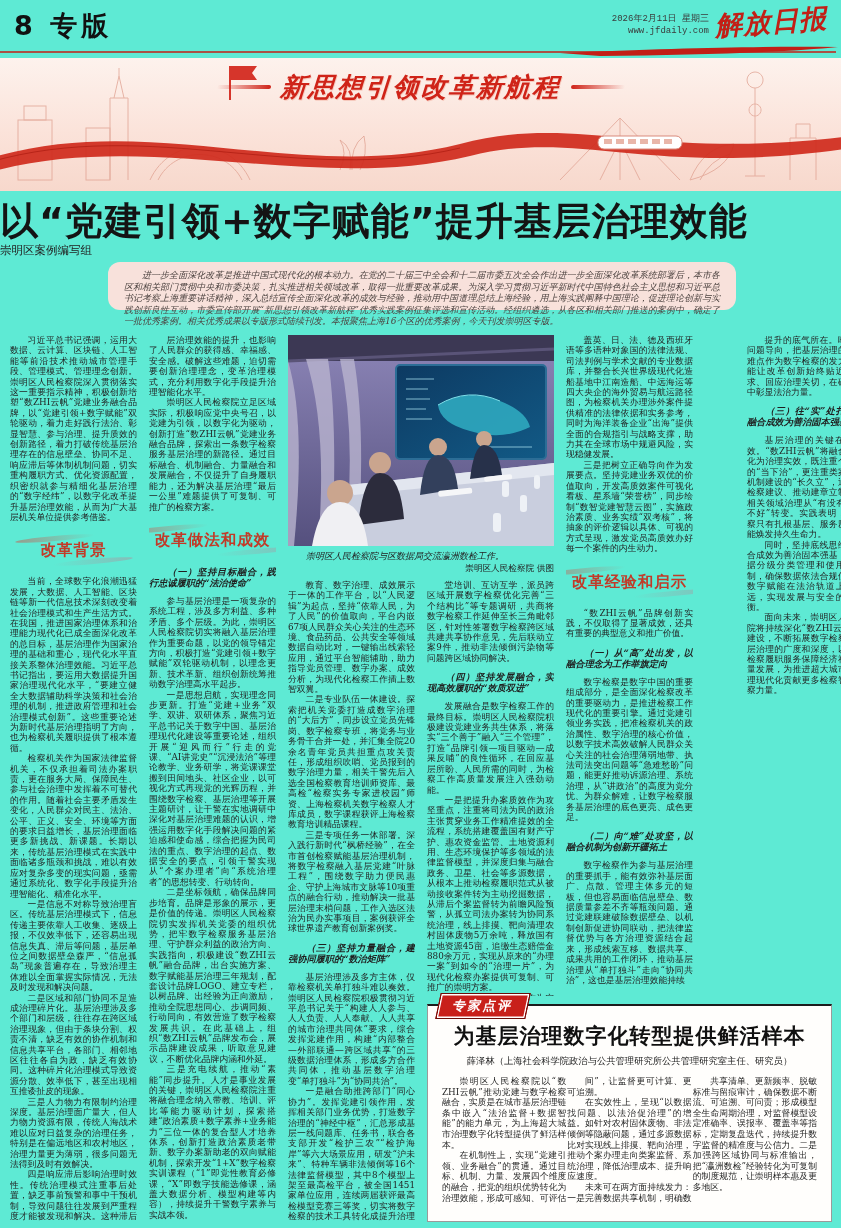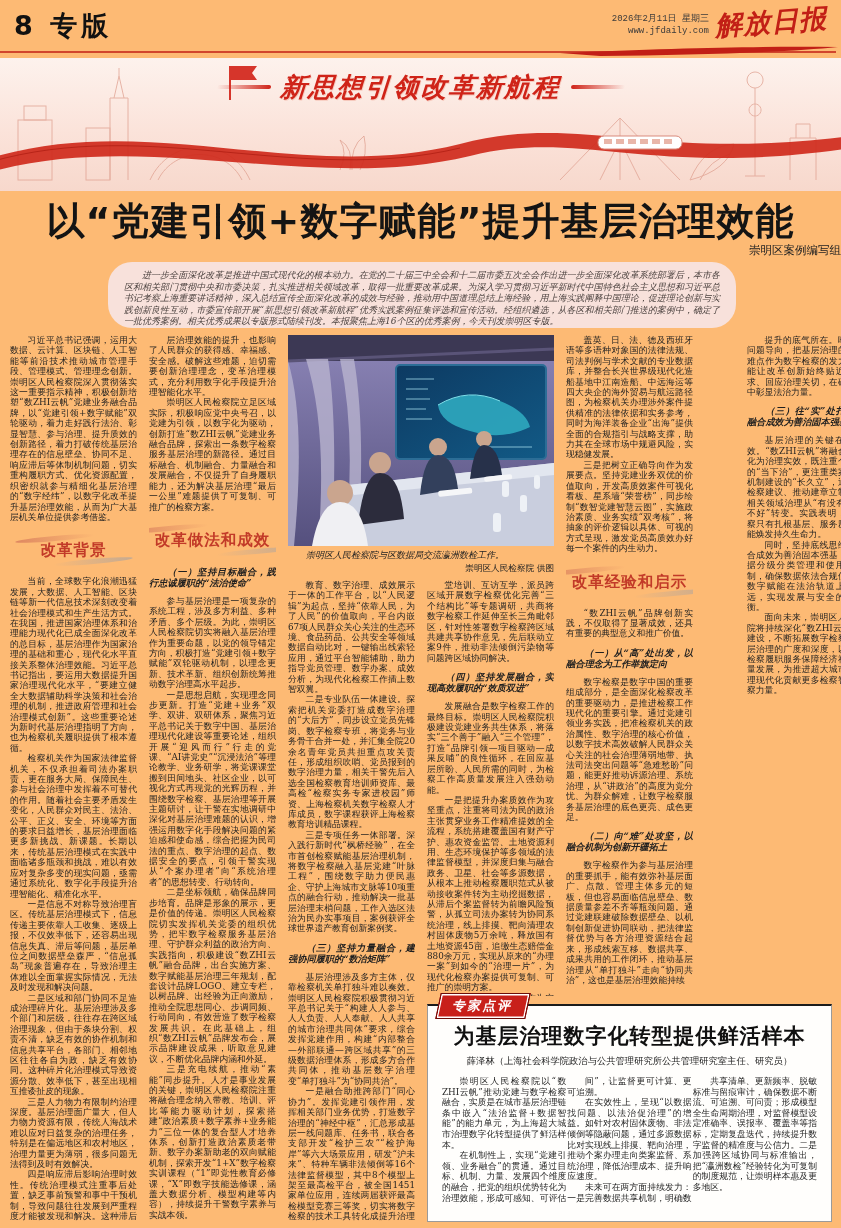--- a/index.html
+++ b/index.html
@@ -1,41 +1,41 @@
 <!DOCTYPE html>
 <html><head>
 <meta charset="utf-8">
 <style>
   html,body{margin:0;padding:0;background:#e8e6e1;}
-  #page{position:relative;width:841px;height:1228px;margin:0 auto;background:#fdba74;overflow:hidden;
+  #page{position:relative;width:841px;height:1228px;margin:0 auto;background:#5eead4;overflow:hidden;
         font-family:"DejaVu Serif",serif;color:#1f1f1f;}
   
   .hdr-left{position:absolute;left:14px;top:8px;font-family:"DejaVu Sans",sans-serif;font-weight:bold;
             font-size:27px;letter-spacing:4px;color:#111;}
   .hdr-right{position:absolute;right:132px;top:13px;text-align:right;font-size:9px;line-height:12px;color:#3a3a3a;
              font-family:Liberation Mono, monospace;}
   .masthead{position:absolute;right:8px;top:4px;width:118px;color:#c21f16;font-weight:bold;font-style:italic;
             font-size:27px;letter-spacing:1px;transform:rotate(-4deg);font-family:"DejaVu Serif",serif;white-space:nowrap;}
   .hdr-rule{position:absolute;left:0;top:44px;width:841px;height:14px;}
   
   .banner{position:absolute;left:0;top:58px;width:841px;height:133px;
           background:linear-gradient(180deg,#fdf2ed 0%,#fbe3da 55%,#f7d8cc 100%);overflow:hidden;}
   .banner-art{position:absolute;left:0;top:0;width:841px;height:133px;pointer-events:none;}
   .banner-title{position:absolute;left:0;right:0;top:12px;text-align:center;font-size:26px;font-weight:900;
                 font-style:italic;color:#cf2318;letter-spacing:2px;transform:skewX(-4deg);
                 font-family:"DejaVu Sans",sans-serif;text-shadow:1px 1px 0 #f6c9bd;}
   .banner-title .dash{display:inline-block;width:54px;height:4px;background:linear-gradient(90deg,transparent,#cf2318);
                 border-radius:3px;vertical-align:middle;margin:0 10px 4px 0;}
   .banner-title .dash.r{background:linear-gradient(90deg,#cf2318,transparent);margin:0 0 4px 10px;}
   
-  .headline{position:absolute;left:0;right:0;top:196px;text-align:center;font-family:"DejaVu Sans",sans-serif;
+  .headline{position:absolute;left:0;right:0;top:196px;font-family:"DejaVu Sans",sans-serif;
             font-weight:900;font-size:38px;letter-spacing:1px;color:#141414;}
-  .byline{position:absolute;left:0;right:0;top:243px;text-align:right;font-size:11.5px;color:#222;padding-left:48px;}
-  
-  .intro{position:absolute;left:108px;top:262px;width:628px;height:66px;background:#f8e1db;border-radius:24px;
+  .byline{position:absolute;left:0;right:0;top:243px;text-align:left;font-size:11.5px;color:#222;}
+  
+  .intro{position:absolute;left:108px;top:262px;width:628px;height:48px;background:#f8e1db;border-radius:12px;
          padding:8px 16px;box-sizing:border-box;font-size:9px;line-height:11.5px;color:#4c4340;
          font-style:italic;text-align:justify;}
   .intro p{margin:0;text-indent:2em;}
   
   .article-col{position:absolute;width:127px;text-align:justify;font-size:8.8px;line-height:10.4px;overflow:hidden;}
   #c1{left:10px; top:335px;height:887px;}
   #c2{left:149px;top:335px;height:887px;}
   #c3{left:288px;top:580px;height:642px;}
   #c4{left:427px;top:580px;height:416px;}
   #c5{left:566px;top:335px;height:661px;}
@@ -45,21 +45,21 @@
   .blk-h{margin:12px 0 10px;text-align:center;text-indent:0;position:relative;padding:7px 0;}
   .blk-h span{position:relative;display:inline-block;color:#c23a28;font-weight:bold;font-size:15.5px;line-height:18px;
               font-family:"DejaVu Sans",sans-serif;letter-spacing:1px;}
   .blk-h span::before{content:'';position:absolute;left:-26px;top:-5px;width:80px;height:5px;border-radius:60%;
               background:linear-gradient(90deg,rgba(197,94,80,.55),rgba(197,94,80,0));transform:rotate(-5deg);}
   .blk-h span::after{content:'';position:absolute;right:-26px;bottom:-5px;width:80px;height:5px;border-radius:60%;
               background:linear-gradient(90deg,rgba(160,160,165,0),rgba(160,160,165,.6));transform:rotate(-5deg);}
   
   .photo{position:absolute;left:288px;top:335px;width:266px;height:211px;overflow:hidden;background:#6f6a96;}
   .caption{position:absolute;left:288px;top:550px;width:266px;font-size:9px;line-height:12px;font-style:italic;color:#222;}
-  .caption .cap{text-indent:2em;font-family:Liberation Mono, monospace;}
+  .caption .cap{text-indent:2em;}
   .caption .credit{text-align:right;font-weight:normal;font-style:normal;font-family:"DejaVu Sans",sans-serif;font-size:8.6px;}
   
   .expert{position:absolute;left:427px;top:1004px;width:405px;height:218px;box-sizing:border-box;background:#fffefc;
           border:1px solid #9a9a9a;border-top:2.5px solid #1c1c1c;}
   .expert-label{position:absolute;left:10px;top:-13px;transform:skewX(-12deg);background:#c8201a;color:#fff;
           padding:3px 14px;font-weight:bold;font-size:13px;font-family:"DejaVu Sans",sans-serif;border:1px solid #6d0d08;
           box-shadow:inset 0 0 0 1.5px #fff;letter-spacing:2px;}
   .expert-title{margin:16px 10px 0;text-align:center;font-size:21px;font-weight:900;color:#101010;letter-spacing:1px;}
   .expert-author{margin:5px 8px 0;text-align:center;font-size:9.3px;color:#222;}
   .expert-body{display:flex;gap:1px;padding:8px 14px 0;}

